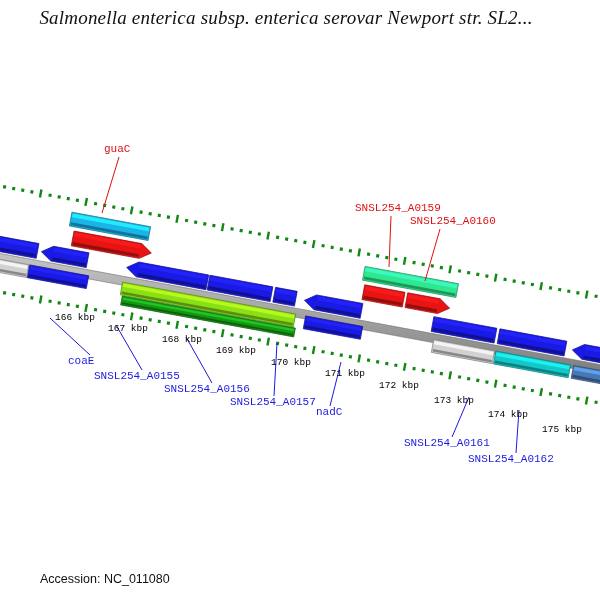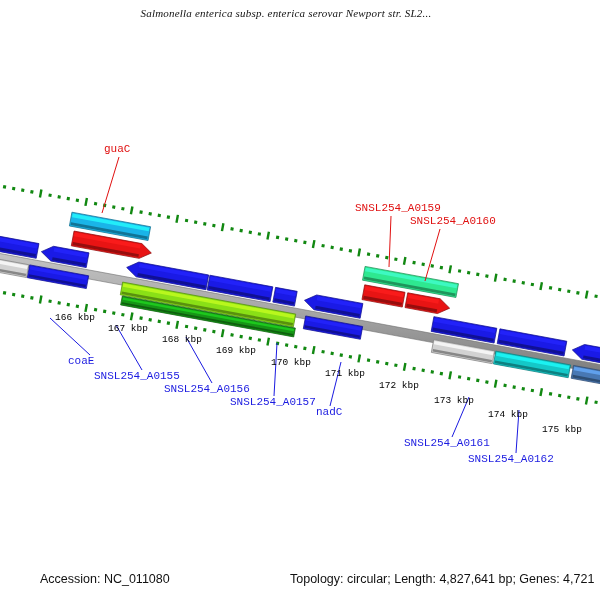--- a/index.html
+++ b/index.html
@@ -2,21 +2,21 @@
 <html><head>
 <meta charset="utf-8">
 <style>
   html,body{margin:0;padding:0;}
   body{
     width:600px;height:600px;background:#ffffff;overflow:hidden;
     font-family:"Liberation Sans", sans-serif;position:relative;
   }
   #map-title{
     position:absolute;top:7px;left:0;width:572px;text-align:center;
-    font-family:"Liberation Serif", serif;font-style:italic;font-size:11px;
+    font-family:"Liberation Serif", serif;font-style:italic;font-size:19px;
     color:#111111;letter-spacing:.2px;
   }
   #genome-canvas{position:absolute;top:0;left:0;}
   #status-bar{
     position:absolute;left:0;bottom:0;width:600px;height:40px;
     font-family:"Liberation Sans", sans-serif;font-size:12.5px;color:#111111;margin-left:28px;
   }
   #accession-text{position:absolute;left:12px;top:12px;}
   #topology-text{position:absolute;left:262px;top:12px;}
   .scale-lbl{font-family:"Liberation Mono", monospace;font-size:9.5px;fill:#000000;}
@@ -328,14 +328,13 @@
       <text x="404" y="446" class="gene-lbl">SNSL254_A0161</text>
       <text x="468" y="462" class="gene-lbl">SNSL254_A0162</text>
       <text x="104" y="152" class="gene-lbl-red">guaC</text>
       <text x="355" y="211" class="gene-lbl-red">SNSL254_A0159</text>
       <text x="410" y="224" class="gene-lbl-red">SNSL254_A0160</text>
     </g>
 </svg>
 
 <div id="status-bar">
   <span id="accession-text">Accession: NC_011080</span>
-  <span id="topology-text">Topology: circular; Length: 4,827,641 bp; Genes: 4,721</span>
 </div>
 
 </body></html>

